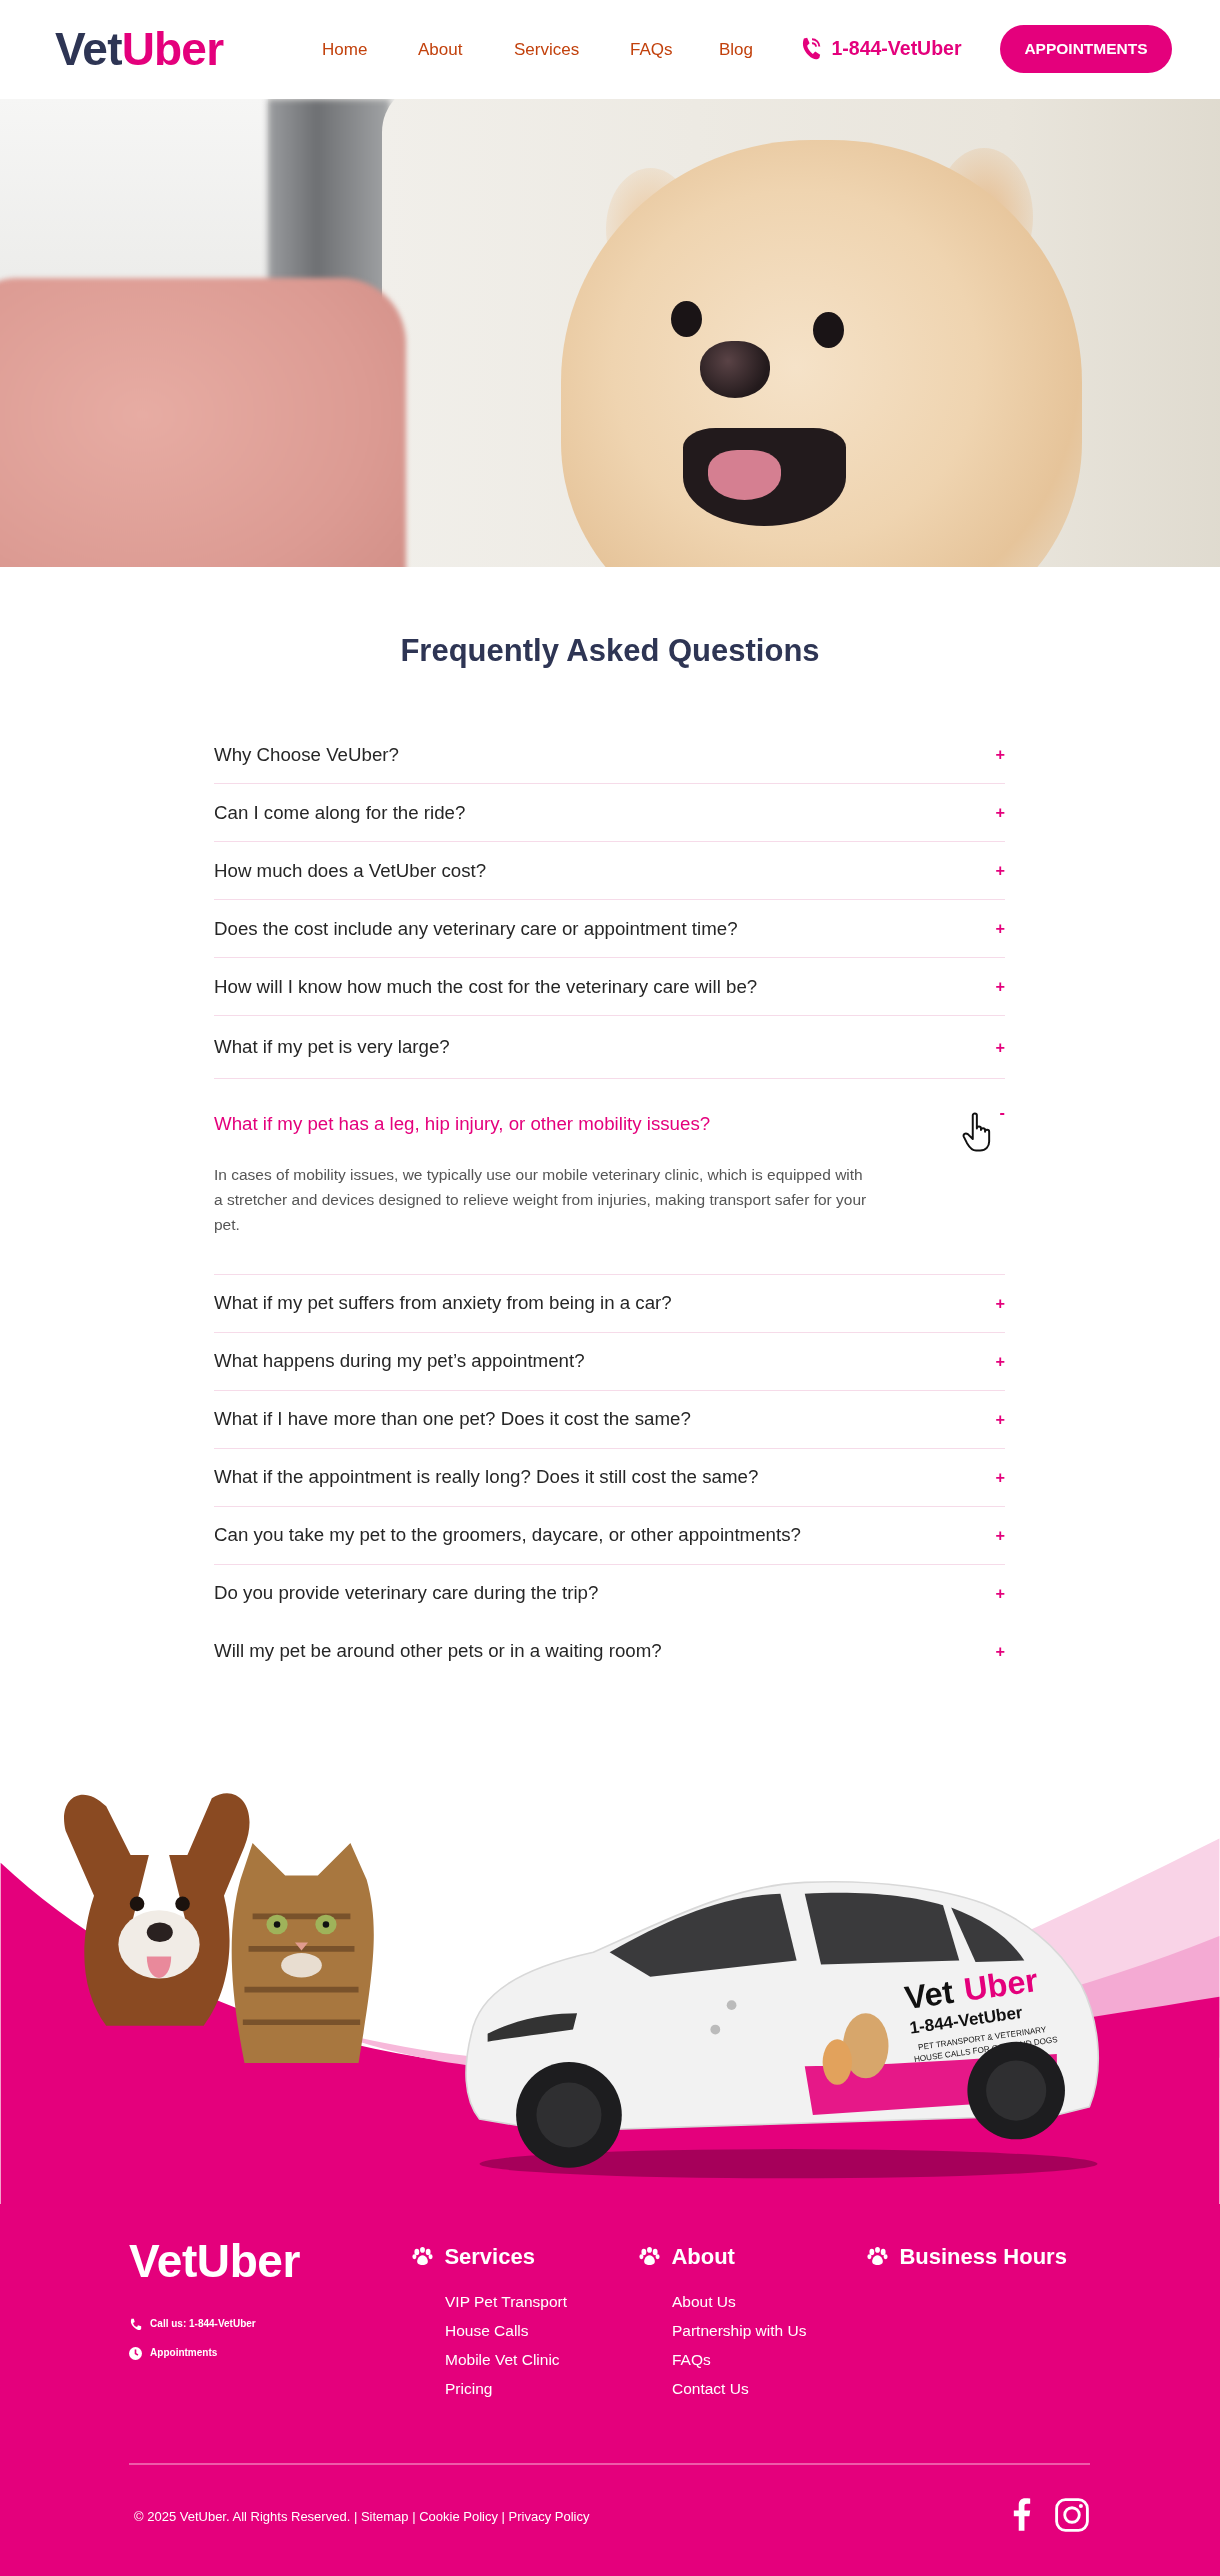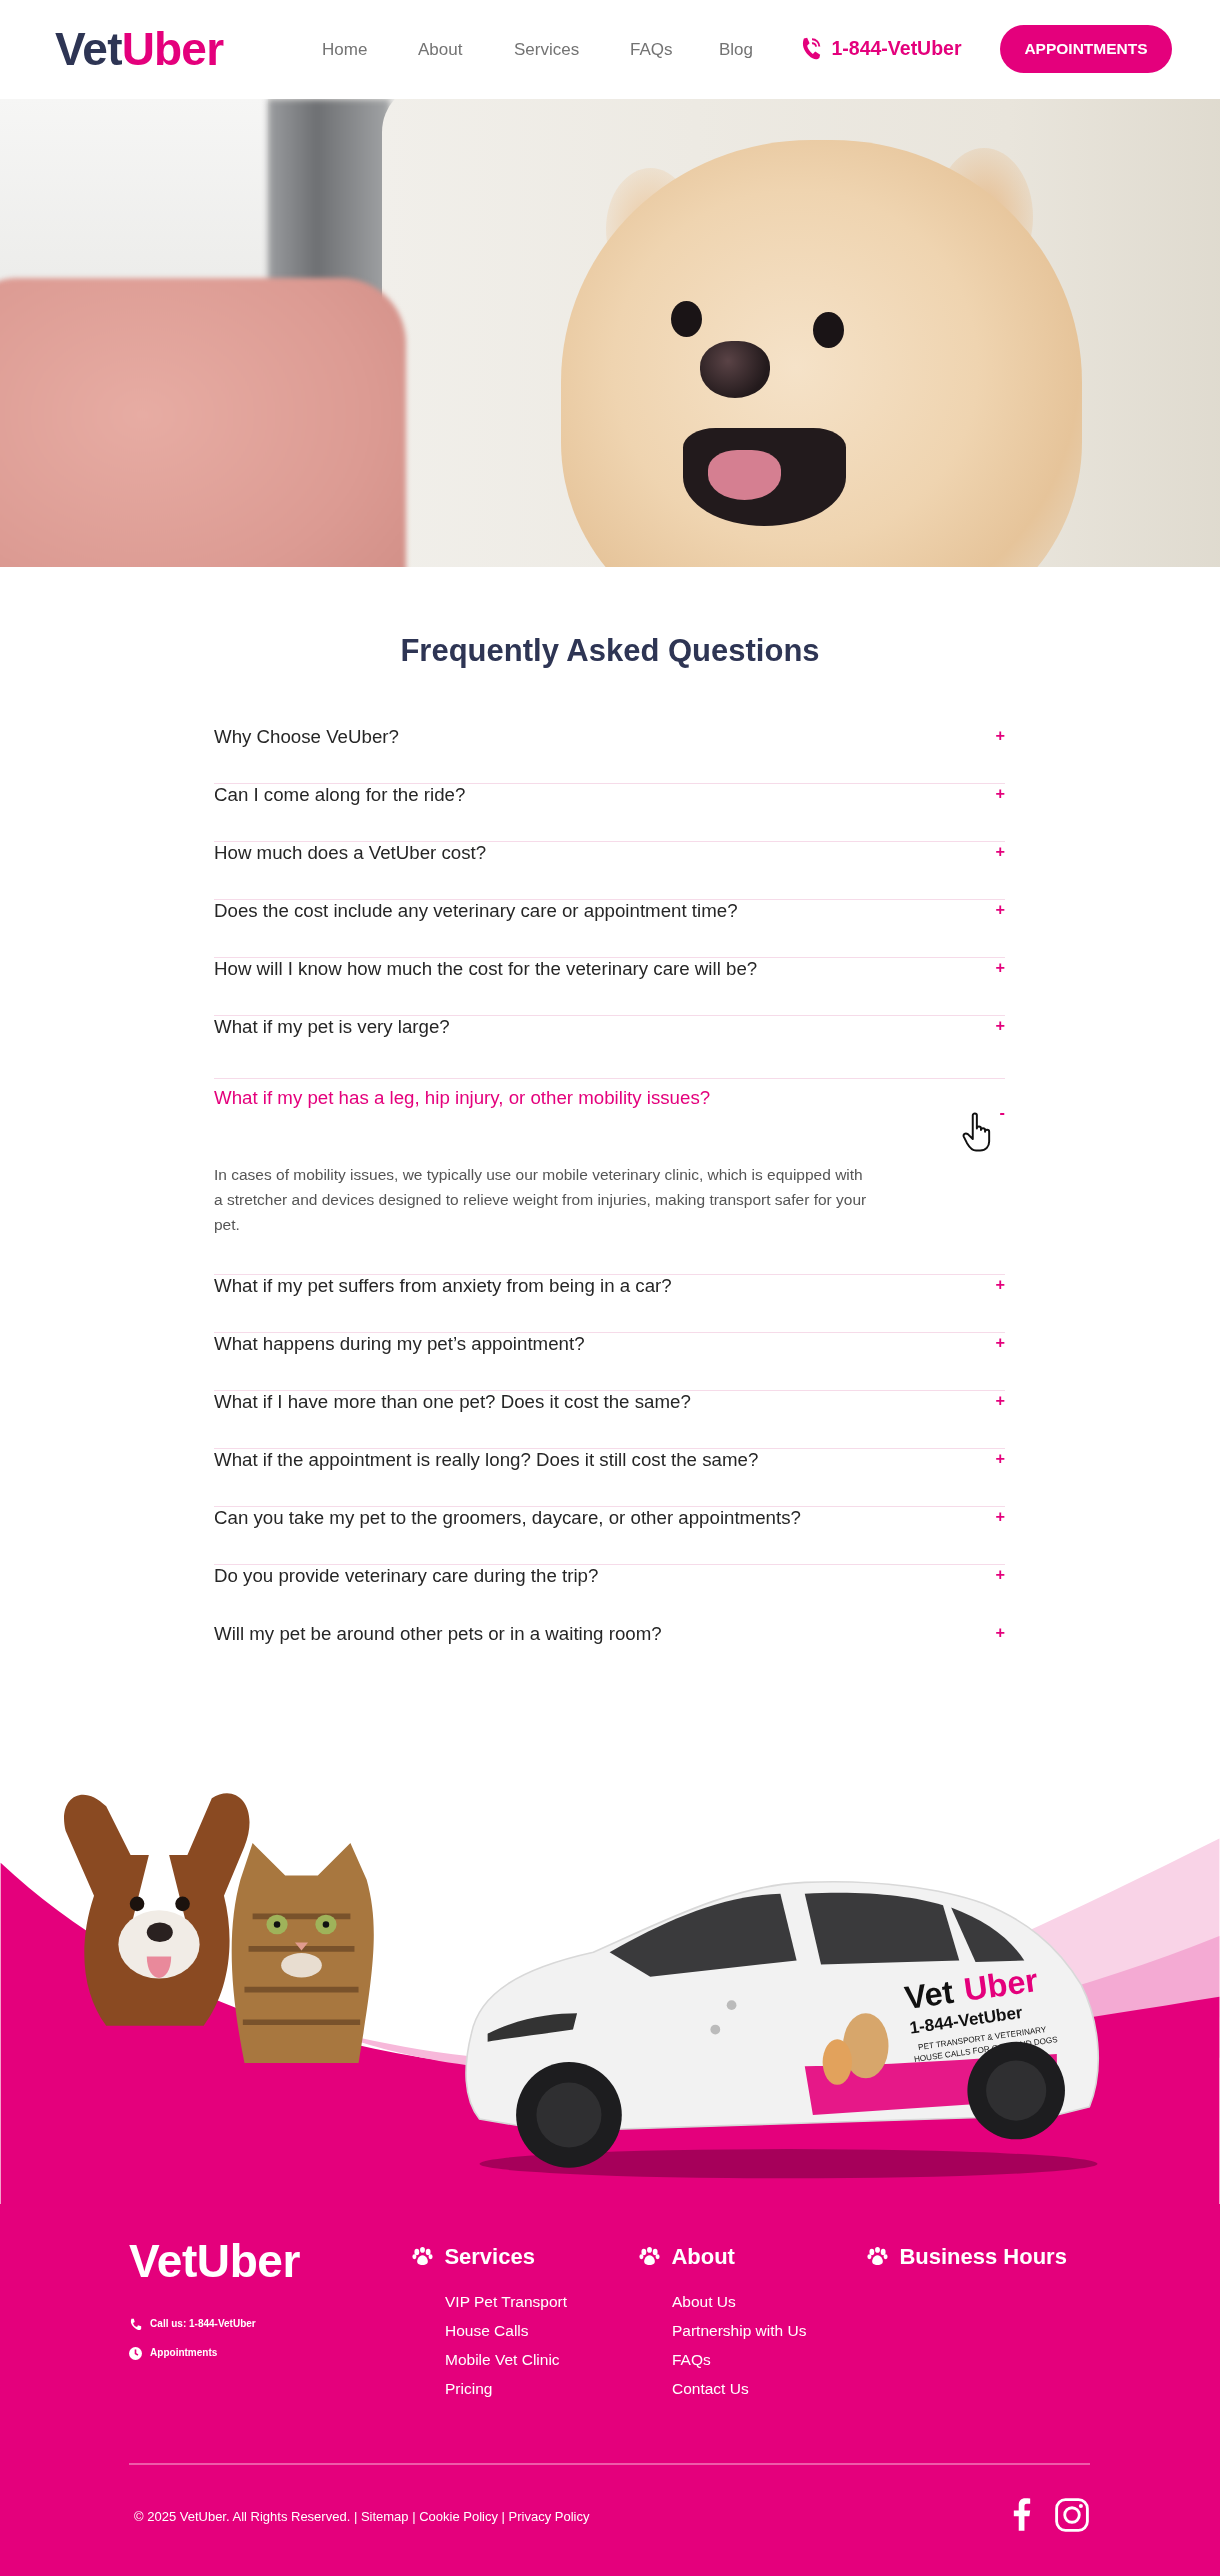--- a/index.html
+++ b/index.html
@@ -3,21 +3,21 @@
 <meta charset="utf-8">
 <style>
   * { box-sizing: border-box; margin: 0; padding: 0; }
   body { width: 1220px; height: 2576px; font-family: "Liberation Sans", sans-serif; background: #ffffff; overflow: hidden; position: relative; color: #2b2b2b; }
 
   
   .header { position: absolute; left: 0; top: 0; width: 1220px; height: 99px; background: #fff; }
   .logo { position: absolute; left: 55px; top: 19.5px; font-size: 46px; font-weight: 700; letter-spacing: -0.8px; line-height: 59px; }
   .logo .a { color: #2e3554; }
   .logo .b { color: #e4007c; }
-  .nav { position: absolute; top: 38px; font-size: 17px; color: #737373; line-height: 23px; }
+  .nav { position: absolute; top: 38px; font-size: 17px; color: #c2410c; line-height: 23px; }
   .phone { position: absolute; left: 799px; top: 34px; color: #e4007c; font-weight: 700; font-size: 19.5px; line-height: 29px; display: flex; align-items: center; gap: 8.1px; }
   .appt-btn { position: absolute; left: 1000px; top: 25px; width: 172px; height: 48px; border-radius: 24.4px; background: #e4007c; color: #fff; font-weight: 700; font-size: 15.5px; display: flex; align-items: center; justify-content: center; border: none; }
 
   
   .hero { position: absolute; left: 0; top: 99px; width: 1220px; height: 468px; overflow: hidden;
     background: linear-gradient(90deg, #f2f2f1 0%, #ecebe8 22%, #e8e7e2 100%); }
   .hero .window { position: absolute; left: 0; top: 0; width: 268px; height: 195px; background: linear-gradient(180deg,#f6f6f5,#ececea); }
   .hero .curtain { position: absolute; left: 268px; top: 0; width: 122px; height: 203px; background: linear-gradient(90deg,#9a9c9f,#6e7073 40%,#a2a4a6); filter: blur(3.3px); }
   .hero .pillow { position: absolute; left: -33px; top: 179px; width: 439px; height: 342px; border-radius: 49px 65px 16.3px 16.3px; background: radial-gradient(ellipse at 40% 40%, #e7aca3 0%, #dc9b93 60%, #cf8c84 100%); filter: blur(2.4px); }
   .hero .sofa { position: absolute; left: 382px; top: -16.3px; width: 895px; height: 521px; border-radius: 49px; background: linear-gradient(90deg,#f1efea,#e9e5dc 70%,#ddd8cc); }
@@ -27,21 +27,21 @@
   .hero .eye { position: absolute; width: 31px; height: 36px; border-radius: 50%; background: #1a1416; }
   .hero .nose { position: absolute; left: 700px; top: 242px; width: 70px; height: 57px; border-radius: 45% 45% 50% 50%; background: radial-gradient(circle at 40% 35%, #5a4346, #231a1c 70%); }
   .hero .mouth { position: absolute; left: 683px; top: 329px; width: 163px; height: 98px; border-radius: 20% 20% 50% 50%; background: #221a1c; }
   .hero .tongue { position: absolute; left: 708px; top: 351px; width: 73px; height: 50px; border-radius: 40% 40% 50% 50%; background: #d57f91; }
 
   
   .faq-title { position: absolute; left: 0; top: 628px; width: 1220px; text-align: center; font-size: 31px; font-weight: 700; color: #2e3554; line-height: 46px; }
   .faq-list { position: absolute; left: 214px; top: 726px; width: 791px; }
   .faq-item { position: relative; border-bottom: 1.6px solid #f6dbe9; }
   .faq-item.last { border-bottom: none; }
-  .faq-q { display: flex; justify-content: space-between; height: 57px; font-size: 18.7px; color: #262626; font-weight: 500; cursor: pointer; }
+  .faq-q { display: flex; justify-content: space-between; align-items: center; height: 57px; font-size: 18.7px; color: #262626; font-weight: 500; cursor: pointer; }
   .faq-q .toggle { color: #e4007c; font-weight: 700; font-size: 16.3px; width: 11.4px; text-align: right; }
   .faq-item.open .faq-q { height: 81px; color: #e4007c; padding-top: 8.1px; }
   .faq-item.open .faq-q .toggle { align-self: flex-start; margin-top: 16.3px; }
   .faq-a { font-size: 15.5px; line-height: 25px; color: #555; width: 659px; padding: 1.6px 0 37px 0; }
   .cursor { position: absolute; left: 748px; top: 33px; width: 33px; height: 41px; }
 
   
   .banner { position: absolute; left: 0; top: 1749px; width: 1220px; height: 455px; overflow: hidden; }
   .banner svg.bg { position: absolute; left: 0; top: 0; }
   .pet-dog { position: absolute; left: 49px; top: 33px; width: 220px; height: 268px; }

